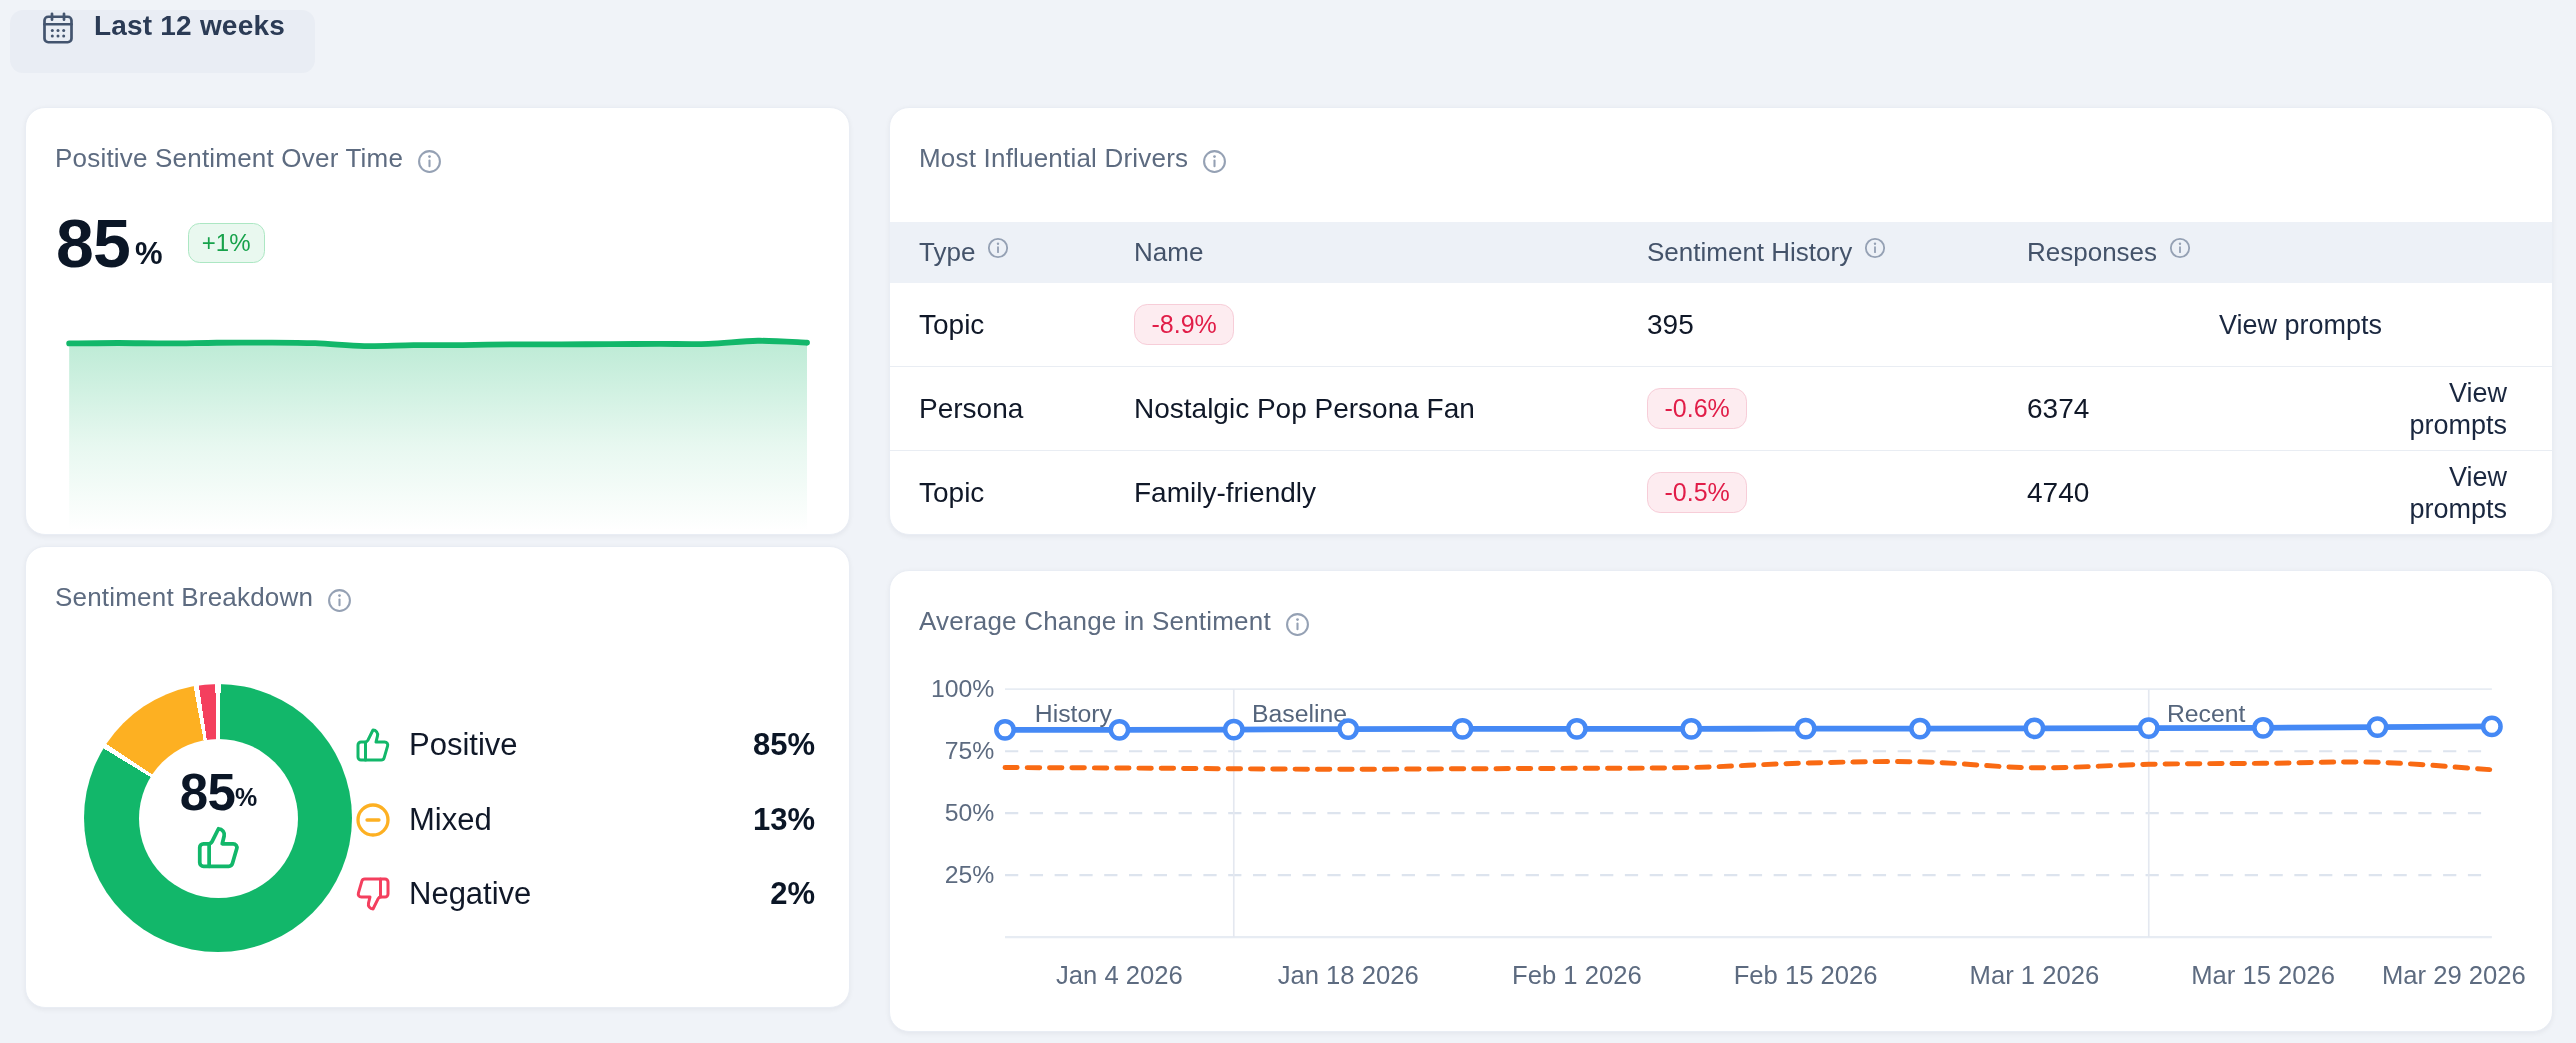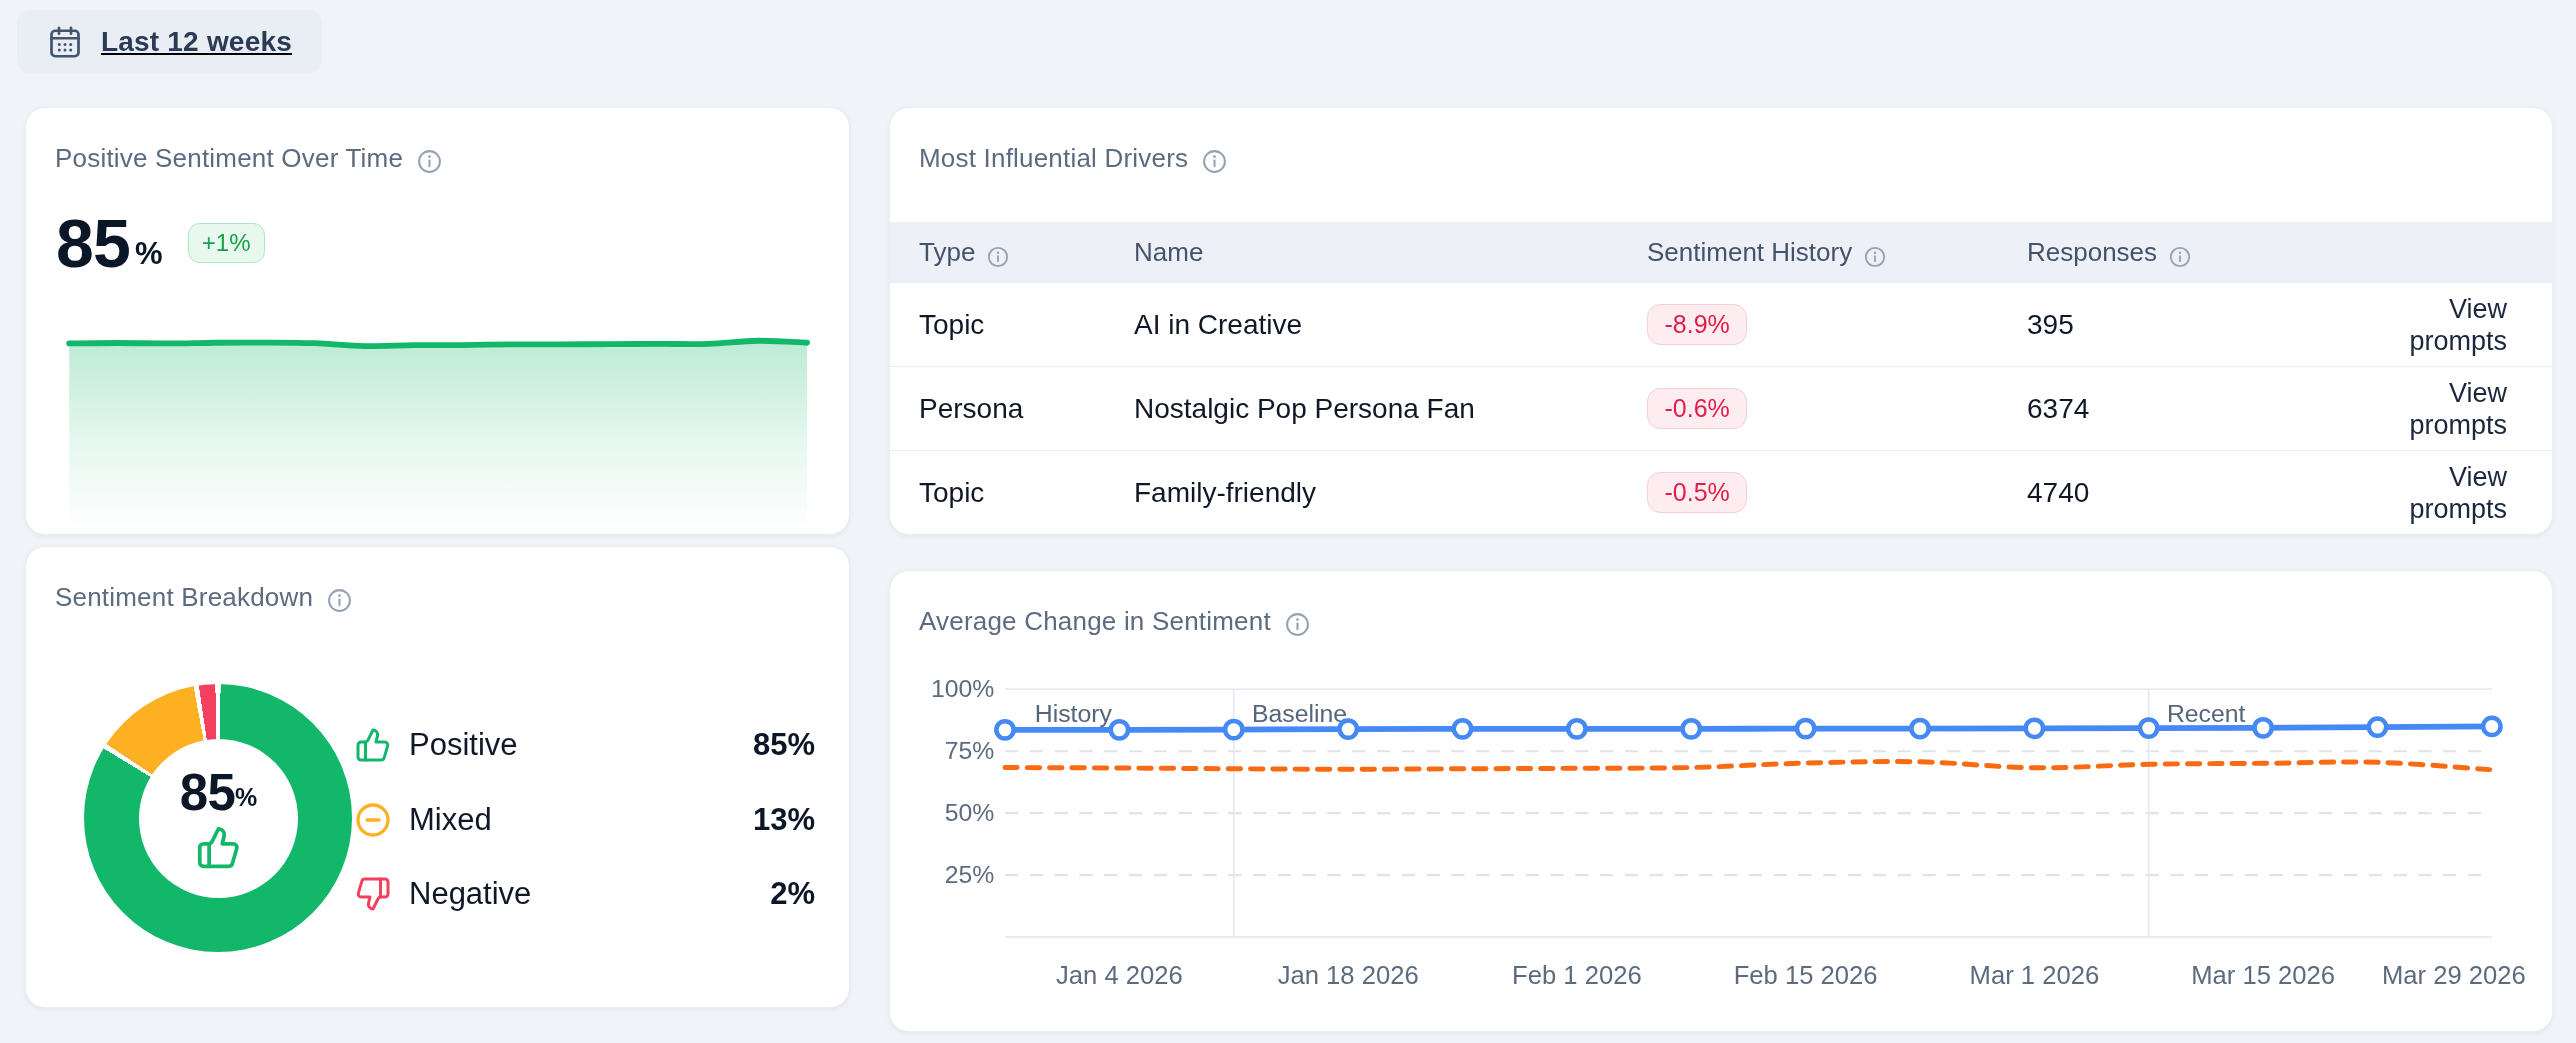--- a/index.html
+++ b/index.html
@@ -13,42 +13,42 @@
   html,body{width:2576px;height:1043px;overflow:hidden;}
   body{font-family:"Liberation Sans","DejaVu Sans",sans-serif;background:#f0f3f8;position:relative;}
   .card{position:absolute;background:#fff;border:0.8px solid var(--card-border);border-radius:20px;
         box-shadow:0 1.7px 5px rgba(16,24,40,.05);overflow:hidden;}
   .title-row{position:absolute;left:29px;top:35px;display:flex;align-items:flex-end;gap:14px;}
   .card-title{font-size:26px;color:var(--muted);letter-spacing:0.2px;}
   .info{width:25px;height:25px;color:var(--icon-gray);flex:none;display:block;}
   .info svg{width:100%;height:100%;display:block;}
 
   
-  .range-btn{position:absolute;left:17px;top:10px;height:63px;display:inline-flex;align-items:center;
-             gap:18px;padding:0 30px;background:#e9edf4;border:none;border-radius:13.2px;cursor:pointer;text-decoration:underline;}
+  .range-btn{position:absolute;left:10px;top:10px;height:63px;display:inline-flex;align-items:flex-start;
+             gap:18px;padding:0 30px;background:#e9edf4;border:none;border-radius:13.2px;cursor:pointer;}
   .range-btn .cal{width:36px;height:36px;color:#43546e;}
   .range-btn .cal svg{width:100%;height:100%;display:block;}
   .range-btn .lbl{font-size:28px;font-weight:700;color:#2b3b55;letter-spacing:0.2px;}
 
   
   #card-pos{left:25px;top:107px;width:825px;height:428px;}
   .kpi{position:absolute;left:30px;top:101px;display:flex;align-items:center;}
   .kpi-value{font-size:68px;font-weight:700;color:var(--ink);line-height:1;letter-spacing:-0.8px;}
   .kpi-unit{font-size:31px;font-weight:700;color:var(--ink);margin:21.5px 0 0 5px;}
   .kpi-badge{margin-left:25px;font-size:24px;color:#17a24b;background:#e9f8ef;border:1.7px solid #ace7c3;
              border-radius:11.6px;padding:7.4px 13.2px;line-height:1;}
   #area-chart{position:absolute;left:0;top:0;width:825px;height:428px;}
 
   
   #card-drivers{left:889px;top:107px;width:1664px;height:428px;}
   .tbl{position:absolute;left:0;right:0;top:114px;}
   .trow{display:grid;grid-template-columns:215px 513px 380px 355px 1fr;align-items:center;
         padding:0 45px 0 29px;}
   .thead{height:61px;background:#edf1f7;}
-  .thead .hcell{font-size:26px;color:#44536a;font-weight:500;display:flex;align-items:flex-end;gap:11.6px;}
+  .thead .hcell{font-size:26px;color:#44536a;font-weight:500;display:flex;align-items:flex-start;gap:11.6px;}
   .thead .info{width:22px;height:22px;}
   .tdata{height:84px;border-bottom:1.2px solid #e9edf3;font-size:28px;color:var(--text);}
   .cell-action{text-align:right;}
   .link{font-size:27px;color:#1a273f;font-weight:500;text-decoration:none;cursor:pointer;}
   .chg-badge{display:inline-block;font-size:25px;color:var(--rose-text);background:#fdecf0;
              border:1.7px solid #f7cdd8;border-radius:13.2px;padding:7.4px 16.5px;line-height:1;}
 
   
   #card-breakdown{left:25px;top:546px;width:825px;height:462px;}
   .donut{position:absolute;left:58px;top:137px;width:268px;height:268px;border-radius:50%;}
@@ -169,21 +169,20 @@
               <line x1="12" y1="11" x2="12" y2="16.5" stroke="currentColor" stroke-width="2" stroke-linecap="round"></line>
               <circle cx="12" cy="7.3" r="1.3" fill="currentColor"></circle>
             </svg>
           </span>
       </span>
       <span class="hcell"></span>
     </div>
 
     <div class="trow tdata">
       <span>Topic</span>
-      <span>AI in Creative</span>
       <span><span class="chg-badge">-8.9%</span></span>
       <span>395</span>
       <span class="cell-action"><a class="link">View prompts</a></span>
     </div>
     <div class="trow tdata">
       <span>Persona</span>
       <span>Nostalgic Pop Persona Fan</span>
       <span><span class="chg-badge">-0.6%</span></span>
       <span>6374</span>
       <span class="cell-action"><a class="link">View prompts</a></span>

